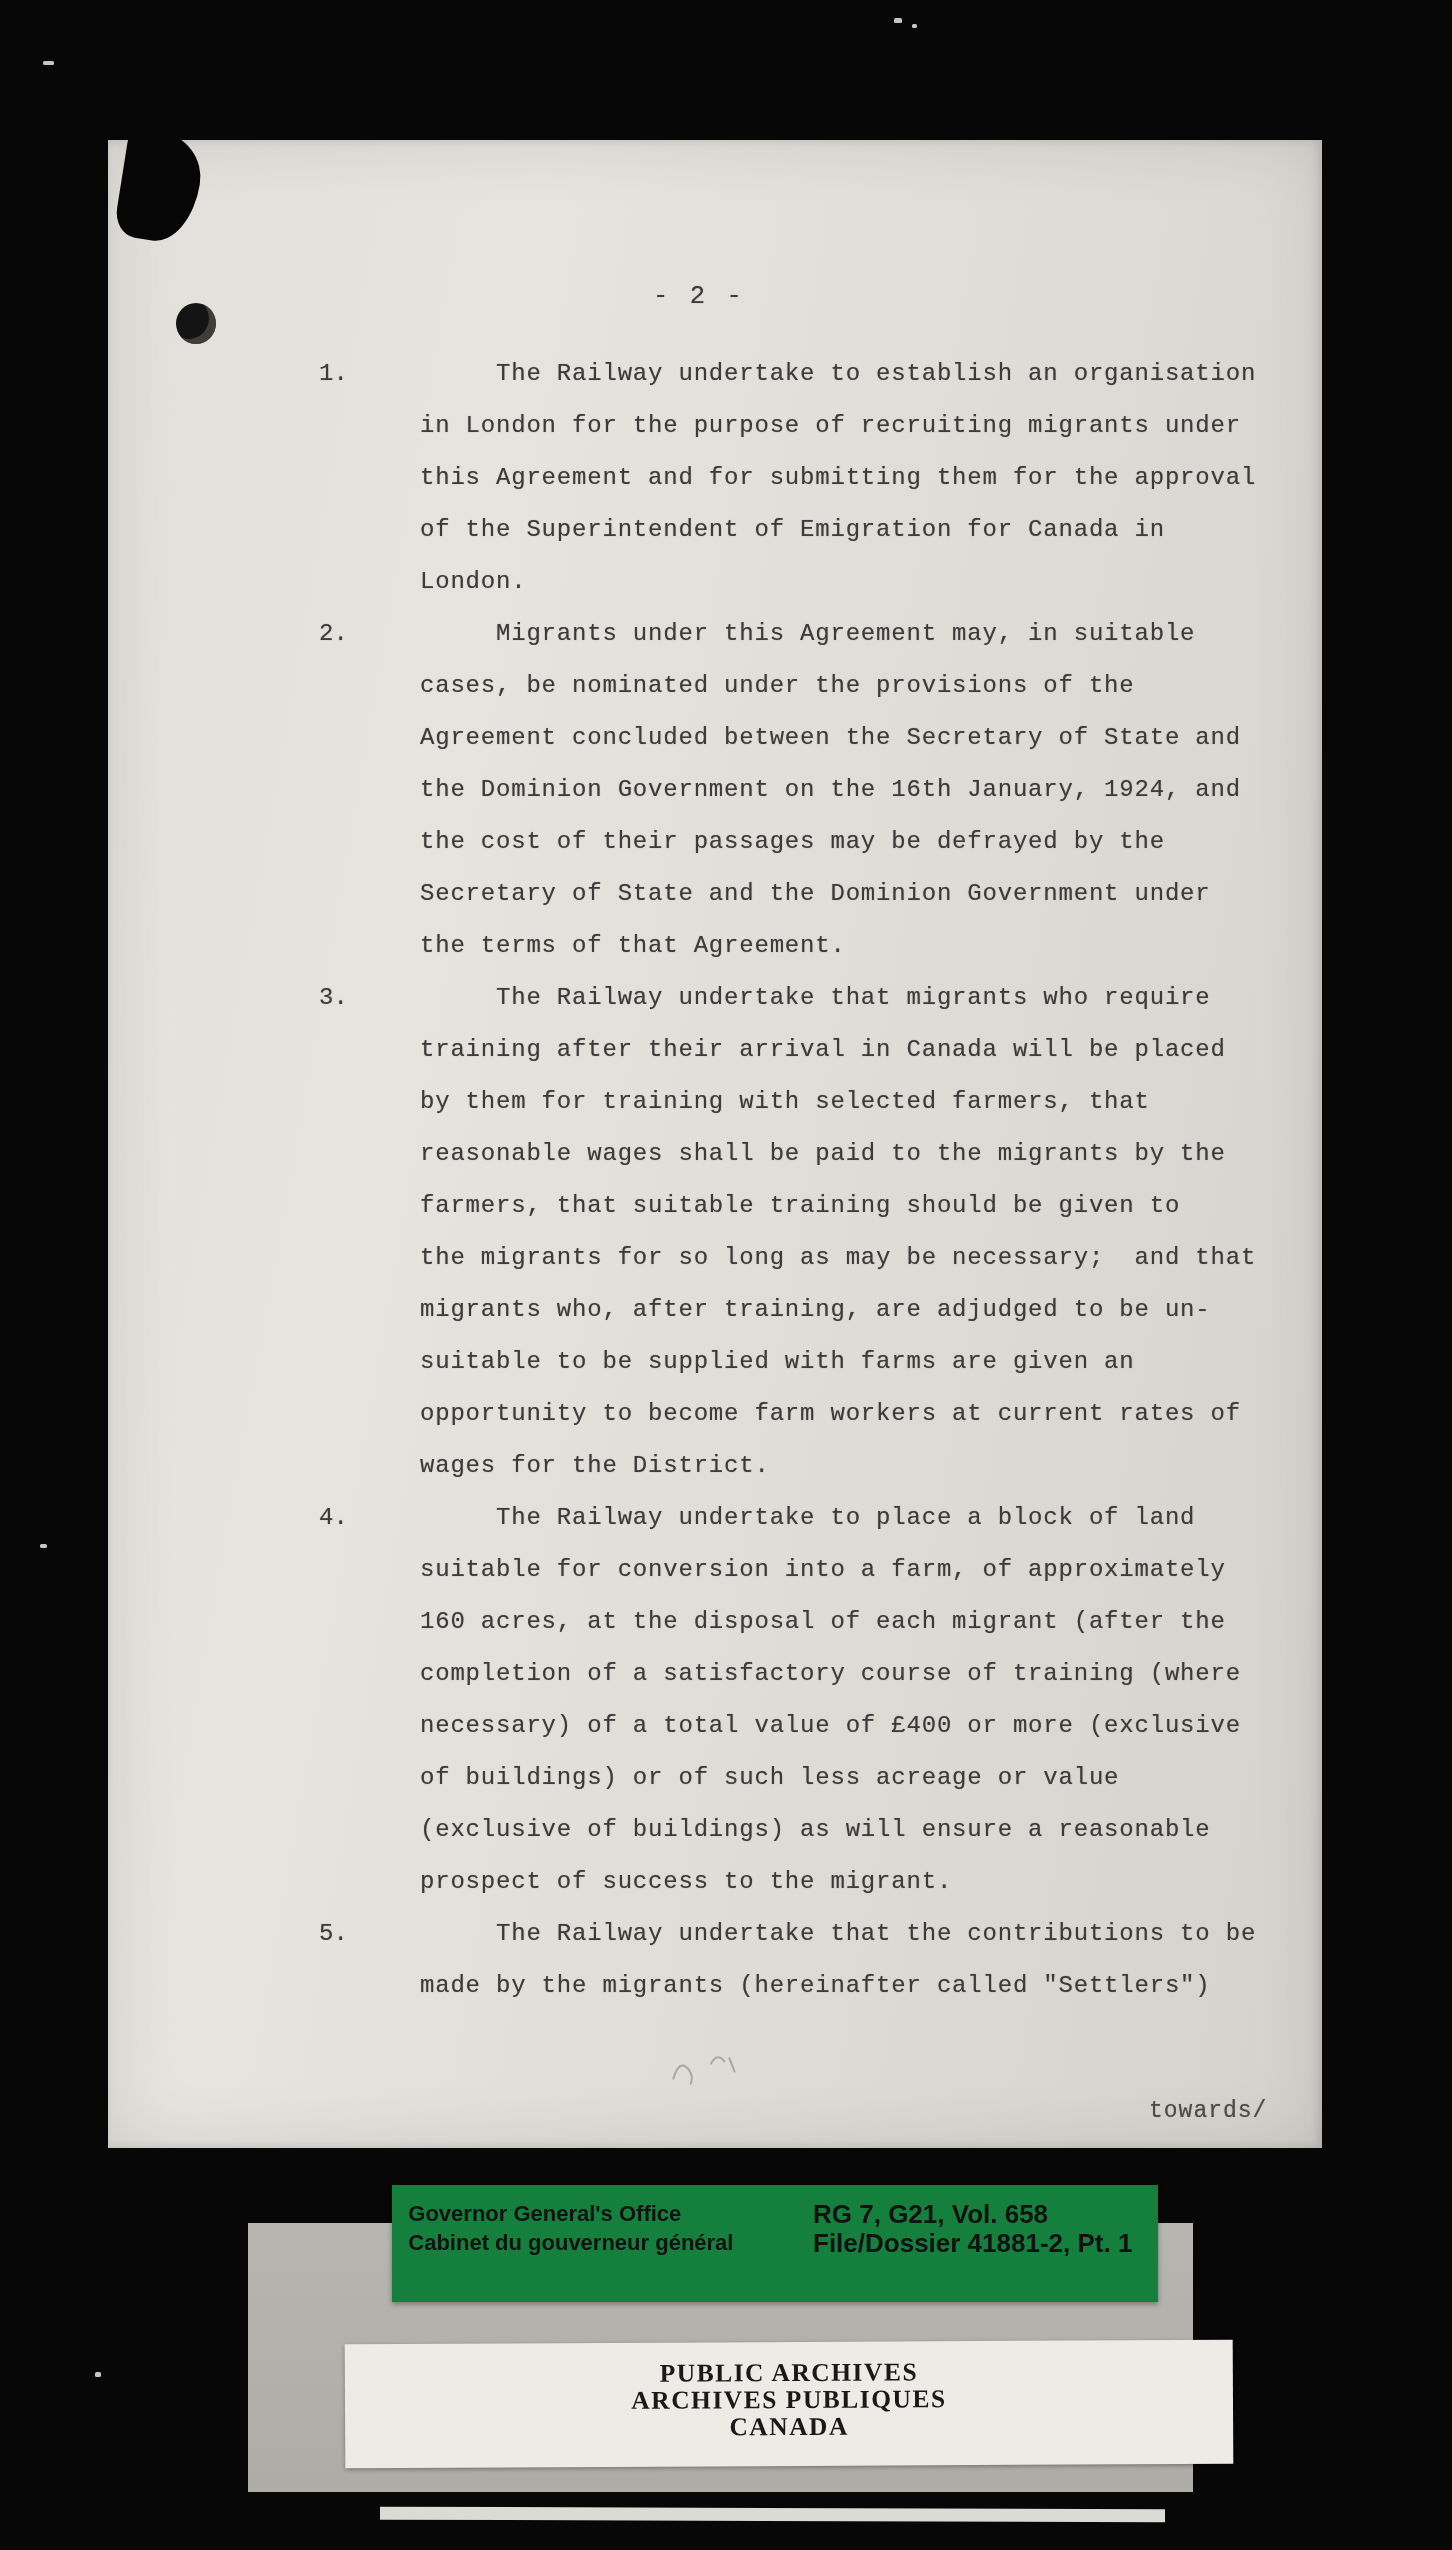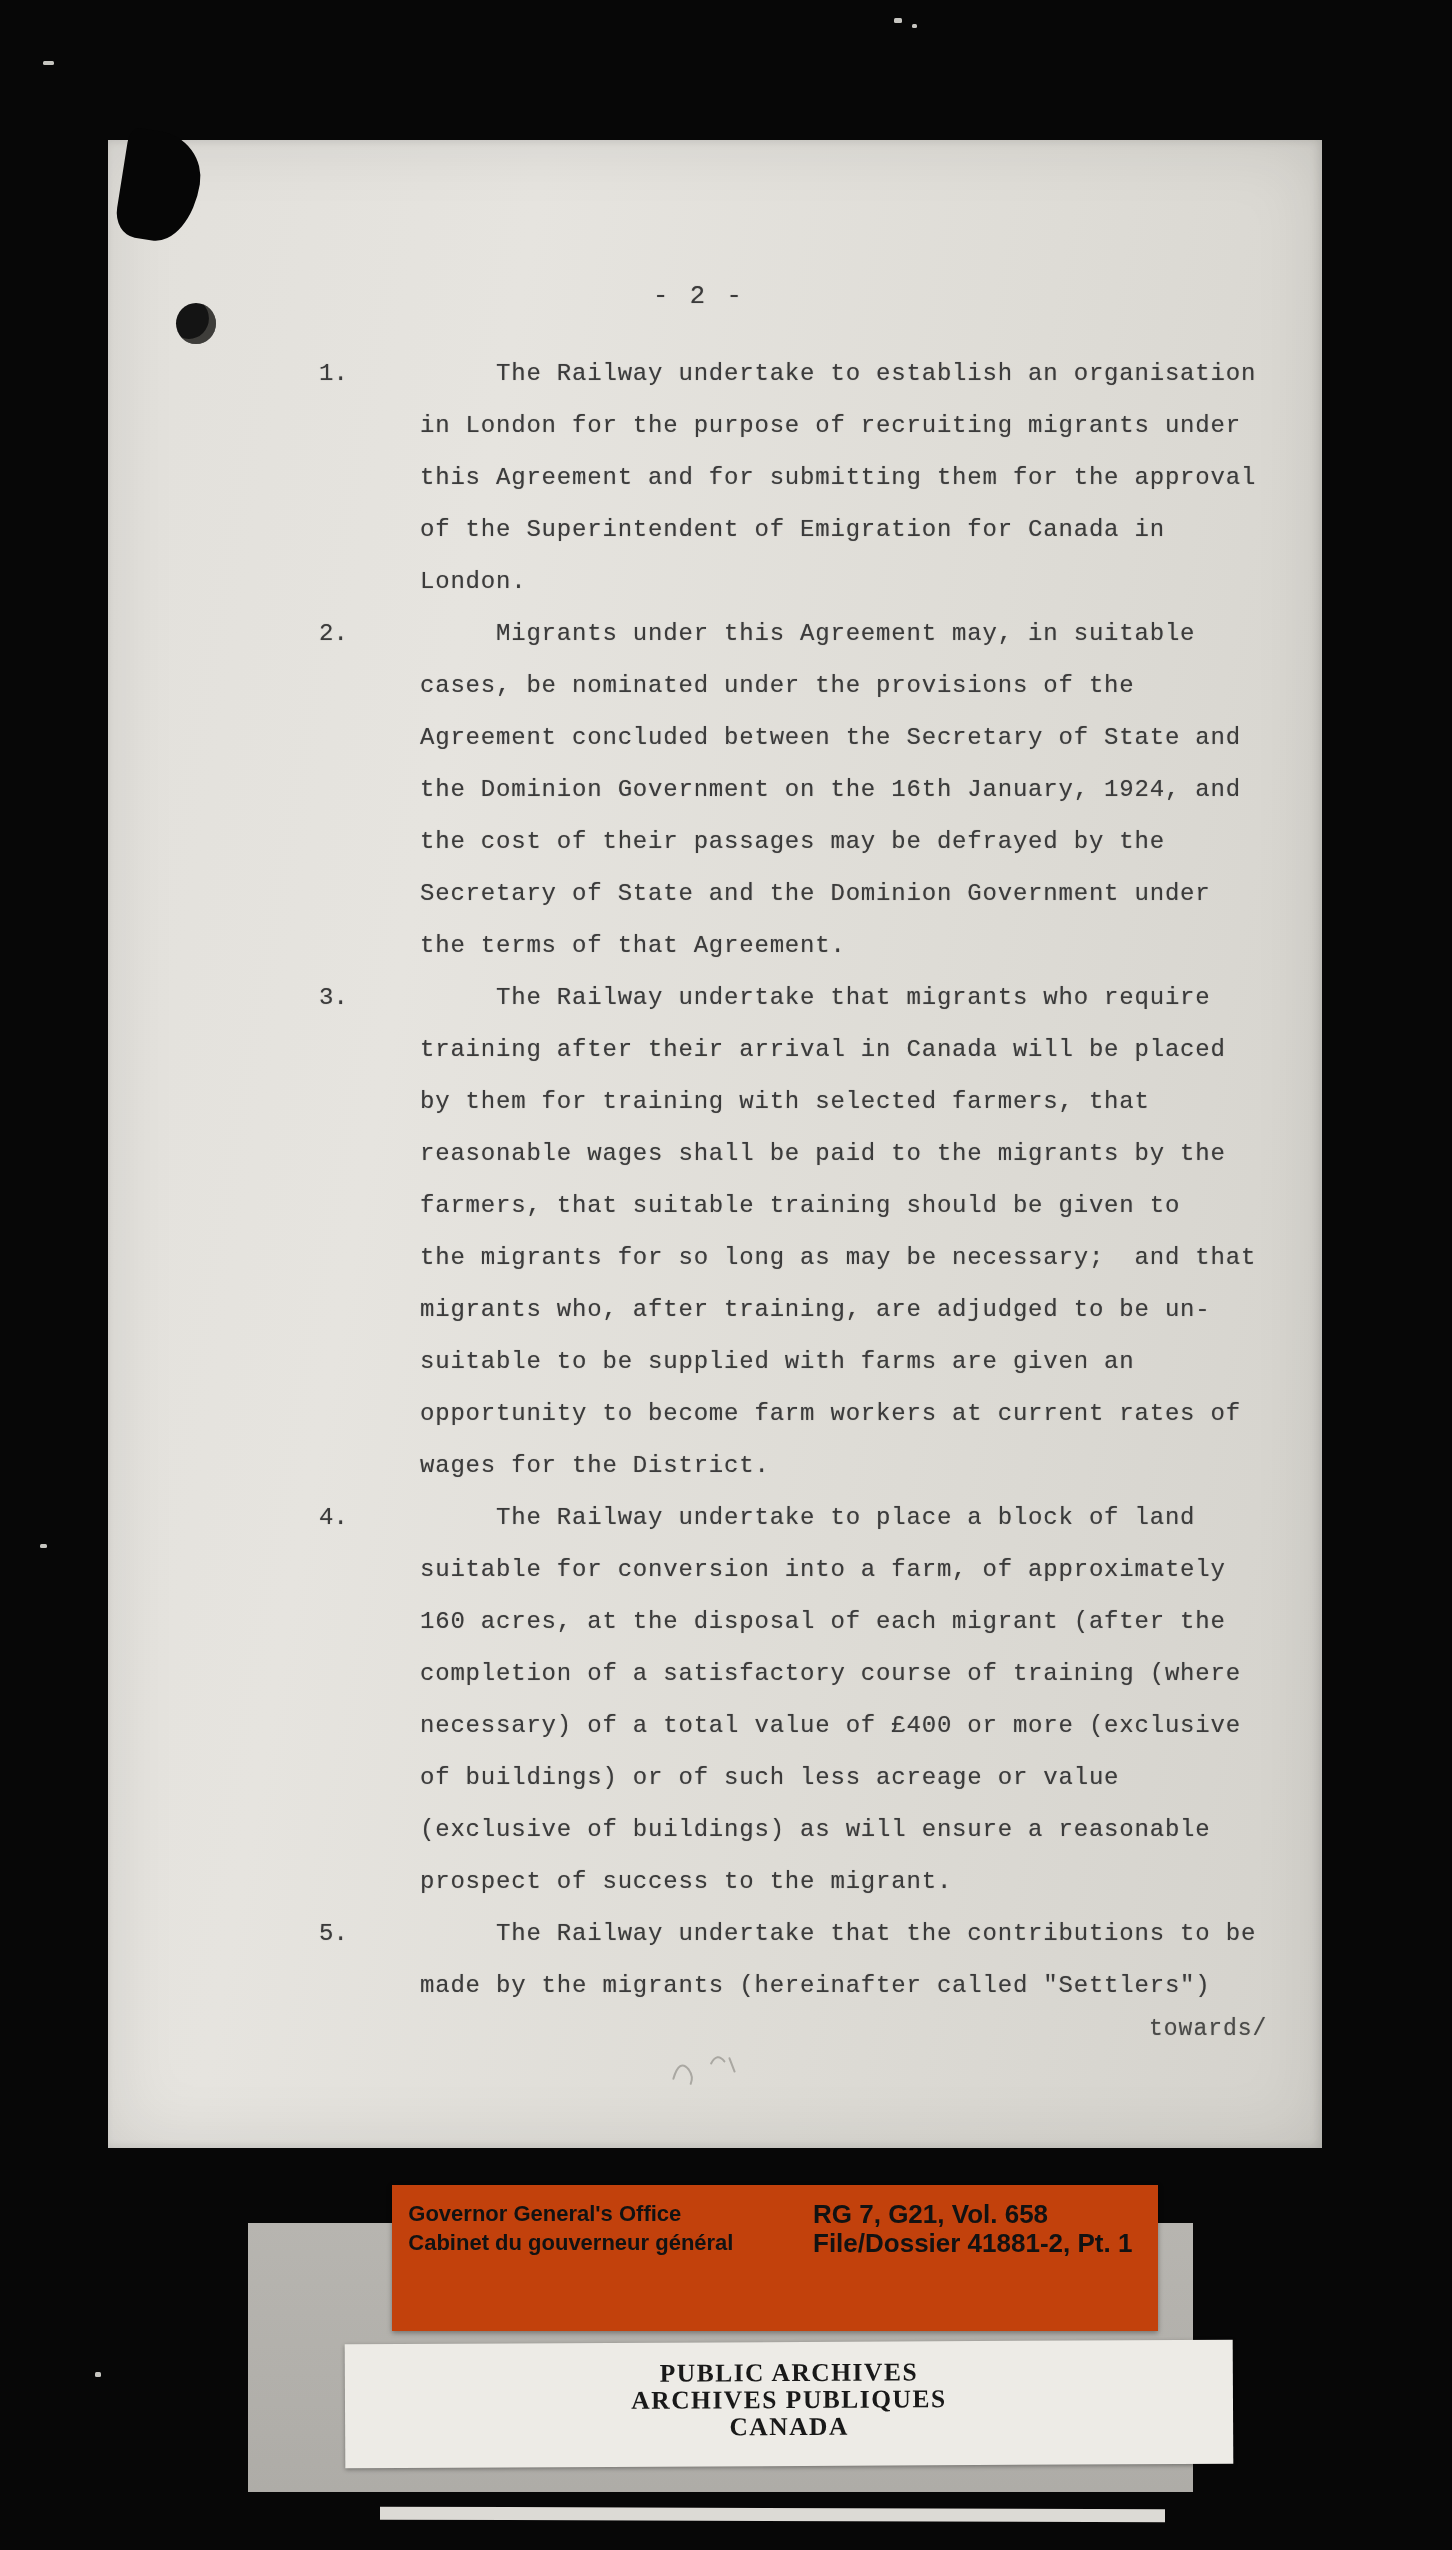--- a/index.html
+++ b/index.html
@@ -35,21 +35,21 @@
     font-size:24px; line-height:52px; color:#3b3b3b;
     text-shadow:0 0 1px rgba(59,59,59,0.5);
   }
   .para-text {
     font-size:24px; line-height:52px; letter-spacing:0.8px;
     color:#3b3b3b; white-space:pre-wrap;
     text-shadow:0 0 1px rgba(59,59,59,0.45);
   }
 
   .catchword {
-    position:absolute; left:1041px; top:1876px;
+    position:absolute; left:1041px; top:1958px;
     font-size:23px; color:#4a4a48; letter-spacing:1px;
     text-shadow:0 0 1px rgba(70,70,68,0.5);
   }
 
   
   .tear-corner {
     position:absolute; left:13.3px; top:-8.2px;
     width:78px; height:109px;
     background:#060606;
     border-radius:18% 85% 70% 40% / 22% 60% 82% 35%;
@@ -72,22 +72,22 @@
 
   
   .gray-sheet {
     position:absolute; left:248px; top:2223px;
     width:945px; height:269px;
     background:linear-gradient(180deg,#b7b5b0,#aeaca7);
     z-index:1;
   }
   .stamp-box {
     position:absolute; left:392px; top:2185px;
-    width:766px; height:146px;
-    background:#c2410c; z-index:3;
+    width:766px; height:117px;
+    background:#15803d; z-index:3;
     box-shadow:0 2px 5.1px rgba(0,0,0,0.35);
     font-family:"Liberation Sans","DejaVu Sans",sans-serif;
     color:#121212;
     padding-left:44px;
   }
   .stamp-office {
     position:absolute; left:16.3px; top:15.3px;
     font-size:22px; font-weight:700; line-height:28.6px;
   }
   .stamp-ref {

